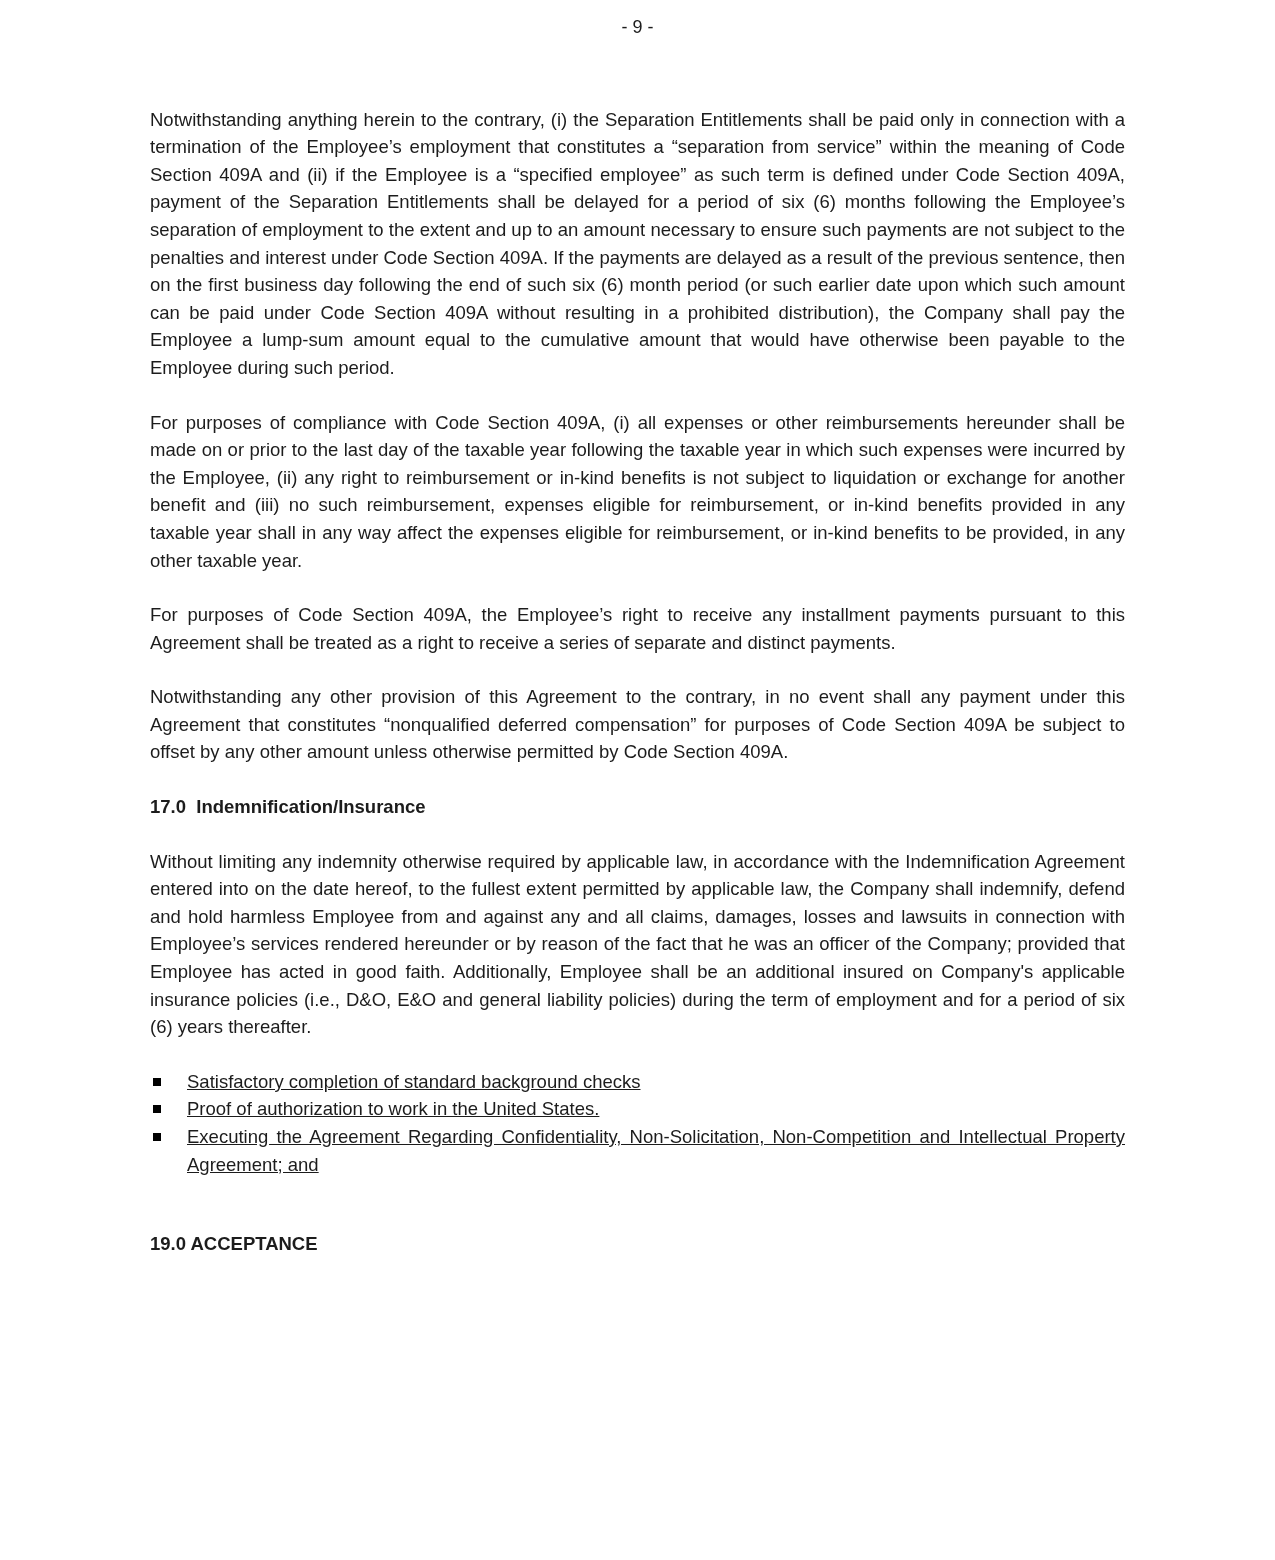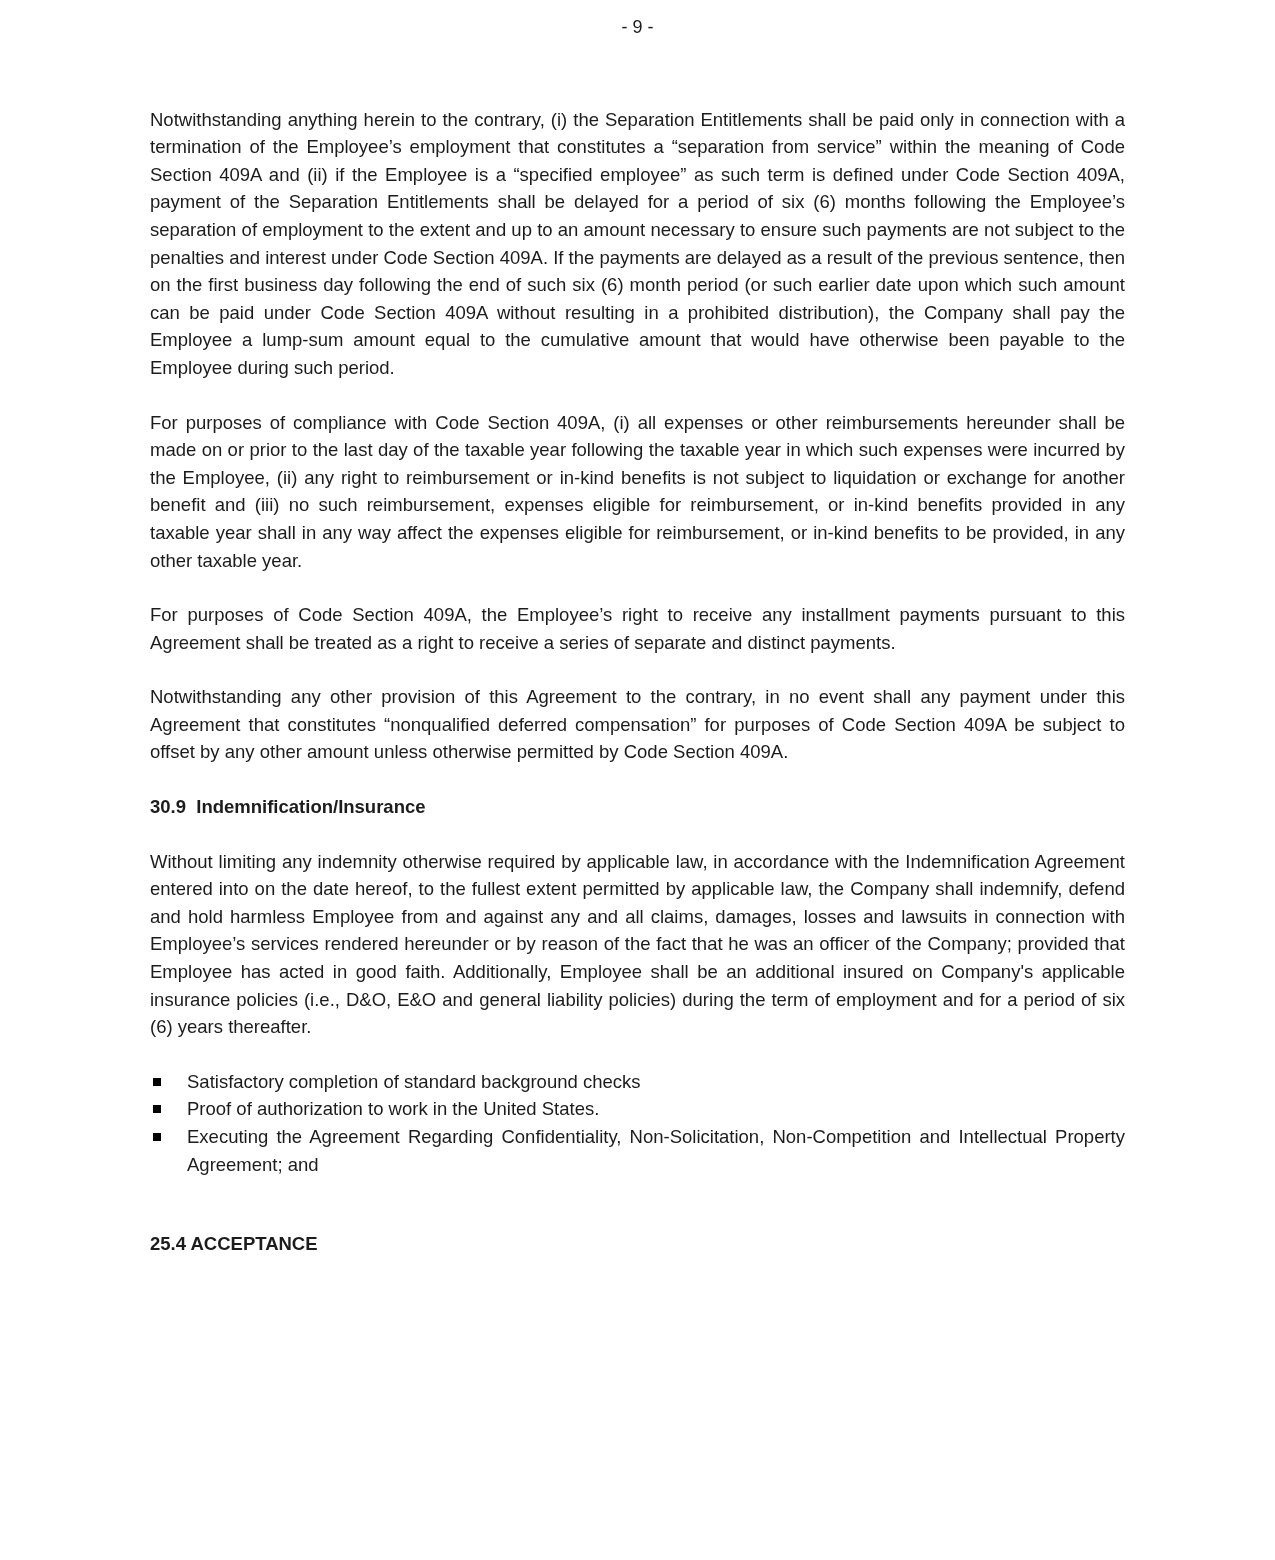--- a/index.html
+++ b/index.html
@@ -48,20 +48,21 @@
   }
   ul.bullet-list {
     list-style: none;
     margin: 0 0 27px 0;
     padding: 0;
   }
   ul.bullet-list li {
     position: relative;
     padding-left: 37px;
     text-align: justify;
+    text-decoration: underline;
   }
   .bullet-marker {
     position: absolute;
     left: 3px;
     top: 10px;
     width: 8px;
     height: 8px;
     background: #000000;
     display: inline-block;
   }
@@ -75,37 +76,37 @@
   <div class="content">
 
     <p class="body-para">Notwithstanding anything herein to the contrary, (i) the Separation Entitlements shall be paid only in connection with a termination of the Employee’s employment that constitutes a “separation from service” within the meaning of Code Section 409A and (ii) if the Employee is a “specified employee” as such term is defined under Code Section 409A, payment of the Separation Entitlements shall be delayed for a period of six (6) months following the Employee’s separation of employment to the extent and up to an amount necessary to ensure such payments are not subject to the penalties and interest under Code Section 409A. If the payments are delayed as a result of the previous sentence, then on the first business day following the end of such six (6) month period (or such earlier date upon which such amount can be paid under Code Section 409A without resulting in a prohibited distribution), the Company shall pay the Employee a lump-sum amount equal to the cumulative amount that would have otherwise been payable to the Employee during such period.</p>
 
     <p class="body-para">For purposes of compliance with Code Section 409A, (i) all expenses or other reimbursements hereunder shall be made on or prior to the last day of the taxable year following the taxable year in which such expenses were incurred by the Employee, (ii) any right to reimbursement or in-kind benefits is not subject to liquidation or exchange for another benefit and (iii) no such reimbursement, expenses eligible for reimbursement, or in-kind benefits provided in any taxable year shall in any way affect the expenses eligible for reimbursement, or in-kind benefits to be provided, in any other taxable year.</p>
 
     <p class="body-para">For purposes of Code Section 409A, the Employee’s right to receive any installment payments pursuant to this Agreement shall be treated as a right to receive a series of separate and distinct payments.</p>
 
     <p class="body-para">Notwithstanding any other provision of this Agreement to the contrary, in no event shall any payment under this Agreement that constitutes “nonqualified deferred compensation” for purposes of Code Section 409A be subject to offset by any other amount unless otherwise permitted by Code Section 409A.</p>
 
-    <div class="heading">30.9  Indemnification/Insurance</div>
+    <div class="heading">17.0  Indemnification/Insurance</div>
 
     <p class="body-para">Without limiting any indemnity otherwise required by applicable law, in accordance with the Indemnification Agreement entered into on the date hereof, to the fullest extent permitted by applicable law, the Company shall indemnify, defend and hold harmless Employee from and against any and all claims, damages, losses and lawsuits in connection with Employee’s services rendered hereunder or by reason of the fact that he was an officer of the Company; provided that Employee has acted in good faith. Additionally, Employee shall be an additional insured on Company's applicable insurance policies (i.e., D&amp;O, E&amp;O and general liability policies) during the term of employment and for a period of six (6) years thereafter.</p>
 
 
 
     <ul class="bullet-list">
       <li>
         <span class="bullet-marker"></span>
         <span>Satisfactory completion of standard background checks</span>
       </li>
       <li>
         <span class="bullet-marker"></span>
         <span>Proof of authorization to work in the United States.</span>
       </li>
       <li>
         <span class="bullet-marker"></span>
         <span>Executing the Agreement Regarding Confidentiality, Non-Solicitation, Non-Competition and Intellectual Property Agreement; and</span>
       </li>
     </ul>
 
-    <div class="heading heading-19">25.4 ACCEPTANCE</div>
+    <div class="heading heading-19">19.0 ACCEPTANCE</div>
 
   </div>
 </div>
 
 </body></html>

